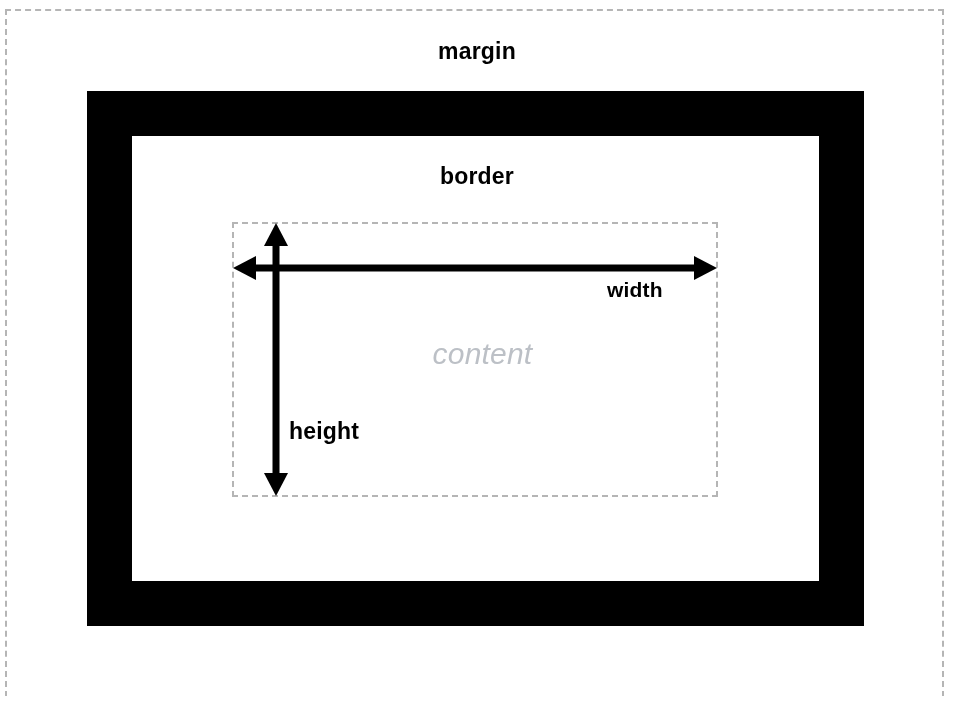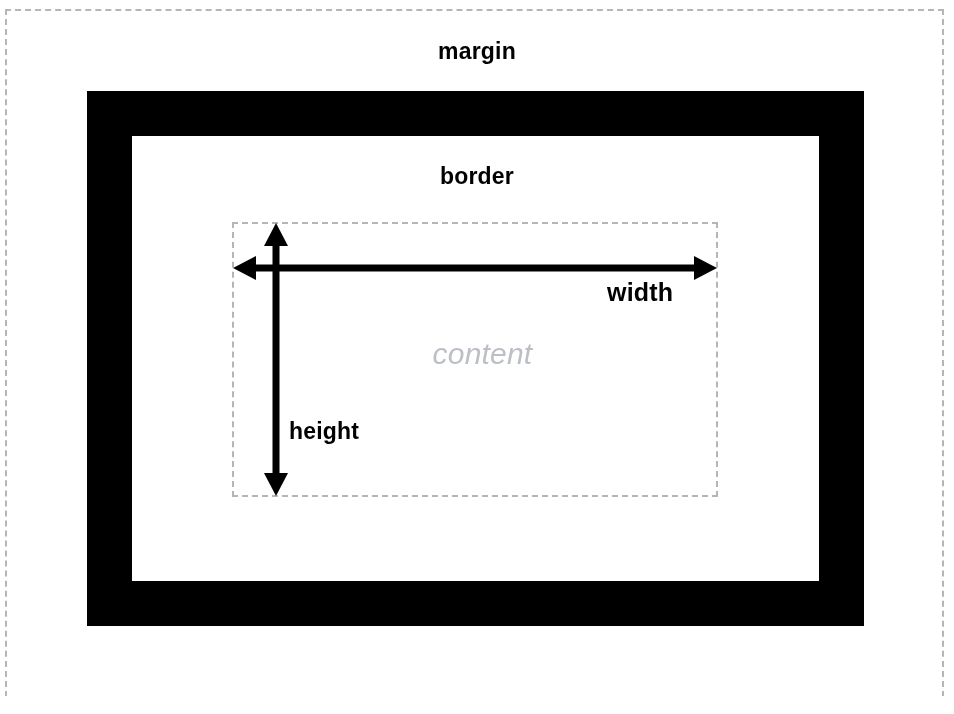--- a/index.html
+++ b/index.html
@@ -100,21 +100,21 @@
     font-size: 30px;
     font-style: italic;
     font-weight: normal;
     color: #bcc0c6;
     padding-left: 11px;
   }
 
   .label-width {
     left: 607px;
     top: 278px;
-    font-size: 25px;
+    font-size: 21px;
   }
 
   .label-height {
     left: 289px;
     top: 418px;
     font-size: 23px;
   }
 
   
   .arrow-layer {

